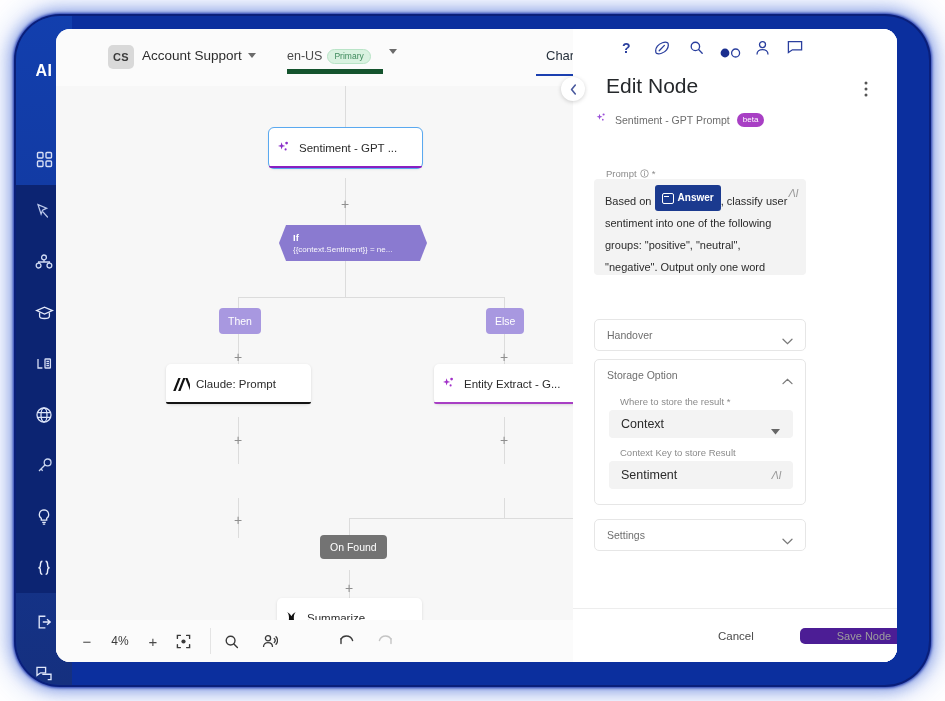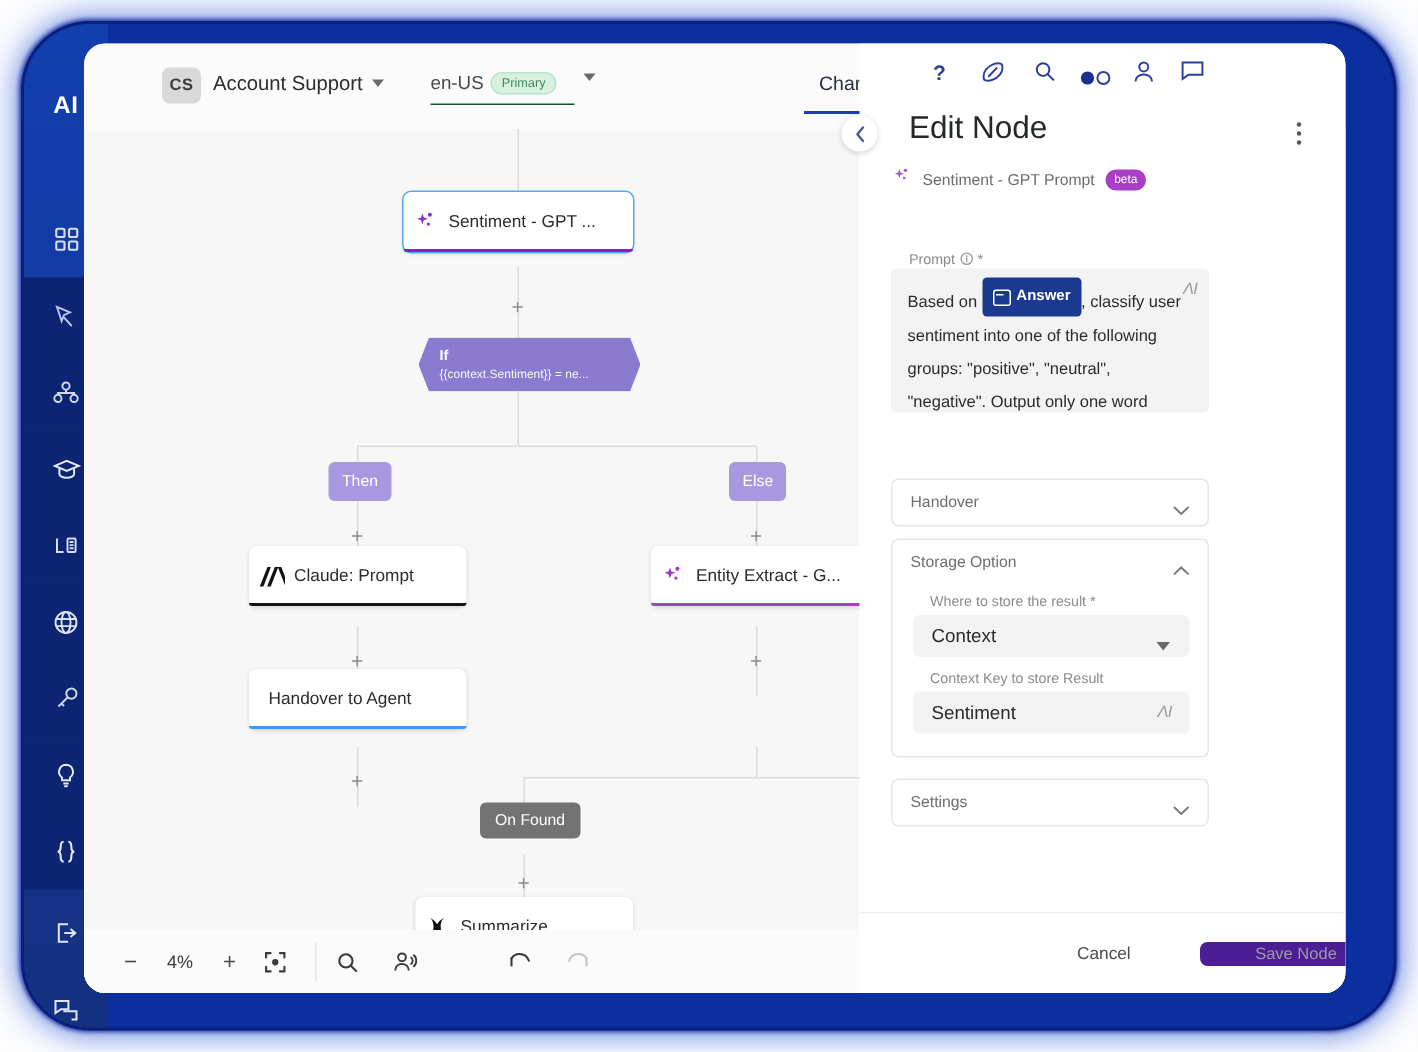--- a/index.html
+++ b/index.html
@@ -56,21 +56,21 @@
     position:absolute;left:52px;top:16px;width:26px;height:24px;border-radius:5px;
     background:#d9d9d9;color:#3b3b3b;font-size:11px;font-weight:700;
     display:flex;align-items:center;justify-content:center;letter-spacing:.3px;
   }
   .bot-name{
     position:absolute;left:86px;top:19px;font-size:13.5px;color:#2d2d2d;
   }
   .caret{display:inline-block;width:0;height:0;margin-left:6px;vertical-align:2px;
     border-left:4.5px solid transparent;border-right:4.5px solid transparent;border-top:5px solid #6b6b6b;}
   .lang-wrap{
-    position:absolute;left:231px;top:17px;padding-bottom:5px;border-bottom:1px solid #14532d;width:96px;
+    position:absolute;left:231px;top:17px;padding-bottom:5px;border-bottom:5px solid #14532d;width:96px;
   }
   .lang-txt{font-size:12.5px;color:#4a4a4a;}
   .pill-primary{
     display:inline-block;margin-left:5px;padding:1px 6px 2px;border-radius:9px;
     background:#d9f2e0;color:#3f8a5c;font-size:8.5px;border:1px solid #b9e4c7;
     vertical-align:1px;
   }
   .lang-caret{position:absolute;right:-14px;top:3px;}
 
   .tabs{position:absolute;left:470px;top:0;height:57px;}
@@ -386,24 +386,20 @@
           <svg width="16" height="16" viewBox="0 0 16 16">
             <path d="M5.6 2.2 6.5 5l2.8.9-2.8.9-.9 2.8-.9-2.8L2 5.9l2.7-.9z" fill="#a12fc8"></path>
             <circle cx="10.6" cy="3.1" r="1.35" fill="#a12fc8"></circle>
             <circle cx="9.6" cy="9.4" r="1.05" fill="#a12fc8"></circle>
           </svg>
         </div>
         <div class="nlabel">Entity Extract - G...</div>
         <div class="node-bar" style="background:#a83fc4;"></div>
       </div>
 
-      <div class="node" style="left:110px;top:360px;width:145px;height:40px;">
-        <div class="nlabel" style="margin-left:13px;">Handover to Agent</div>
-        <div class="node-bar" style="background:#3a9bf0;"></div>
-      </div>
 
 
       <div class="green" style="left:264px;top:449px;">On Found</div>
       <div class="green" style="left:519px;top:449px;">On Not Found</div>
 
       <div class="node" style="left:221px;top:512px;width:145px;height:40px;">
         <div class="nicon">
           <svg width="19" height="17" viewBox="0 0 19 17">
             <path d="M3 1.6c1.9.7 3 2.8 3 6.3S4.9 13.5 3 15.3c2.6-1.1 4.4-2.5 5.4-4.6 1 2.1 2.8 3.5 5.4 4.6-1.9-1.8-3-4-3-7.4s1.1-5.6 3-6.3C11.2 2.7 9.4 4.1 8.4 6.2 7.4 4.1 5.6 2.7 3 1.6z" fill="#111"></path>
           </svg>

